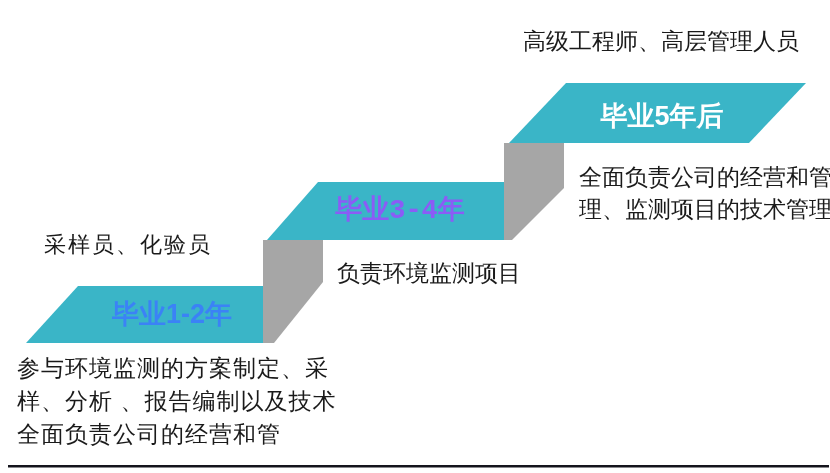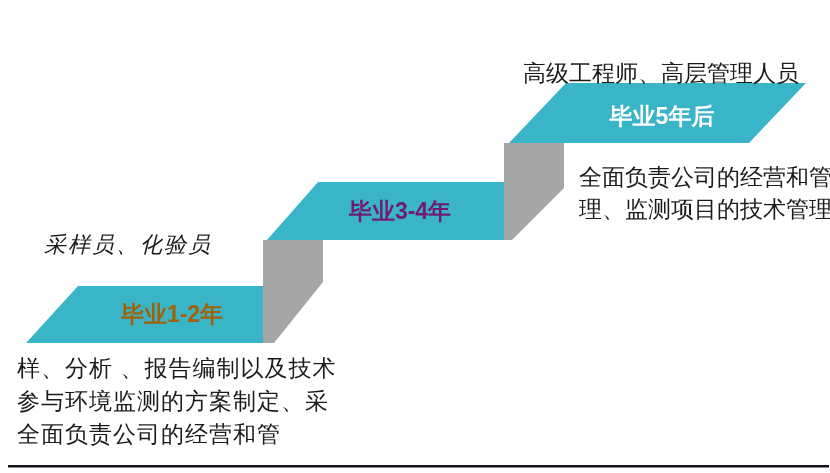--- a/index.html
+++ b/index.html
@@ -27,21 +27,21 @@
     font-size: 22px;
     color: #1a1a1a;
     white-space: nowrap;
     line-height: 26px;
   }
   .role-1 { left: 44px;  top: 232px; letter-spacing: 2px; }
   .role-2 { left: 275px; top: 132px; }
   .role-3 { left: 523px; top: 28px; font-size: 23px; }
   .step-label {
     position: absolute;
-    font-size: 23px;
+    font-size: 27px;
     font-weight: 700;
     color: #ffffff;
     text-align: center;
     white-space: nowrap;
     line-height: 28px;
   }
   .step-label-1 { left: 72px;  top: 300px; width: 200px; }
   .step-label-2 { left: 310px; top: 197px; width: 180px; }
   .step-label-3 { left: 562px; top: 102px; width: 200px; }
   .desc-block {
@@ -64,32 +64,33 @@
     <polygon points="26,343 78,286 318,286 266,343" fill="#3ab5c7"></polygon>
     <polygon points="267,240 318,182 558,182 507,240" fill="#3ab5c7"></polygon>
     <polygon points="509,143 566,83 806,83 749,143" fill="#3ab5c7"></polygon>
 
     <polygon points="263,240 323,240 323,282 274,343 263,343" fill="#a6a6a6"></polygon>
     <polygon points="504,143 564,143 564,188 512,240 504,240" fill="#a6a6a6"></polygon>
 
     <rect x="8" y="465" width="821" height="2.5" fill="#14141c"></rect>
   </svg>
 
-  <div class="role-label role-1" style="color: rgb(26, 26, 26); font-style: italic;">采样员、化验员</div>
-  <div class="step-label step-label-1" style="color: #a16207;">毕业1-2年</div>
+  <div class="role-label role-1" style="color: rgb(26, 26, 26);">采样员、化验员</div>
+  <div class="step-label step-label-1" style="color: #3b82f6;">毕业1-2年</div>
   <div class="desc-block desc-1" style="color: rgb(26, 26, 26);">
+    <div>参与环境监测的方案制定、采</div>
     <div>样、分析 、报告编制以及技术</div>
-    <div>参与环境监测的方案制定、采</div>
     <div>全面负责公司的经营和管</div>
   </div>
 
-  <div class="step-label step-label-2" style="color: #701a75;">毕业3-4年</div>
+  <div class="step-label step-label-2" style="color: #8b5cf6; font-family: Liberation Mono, monospace;">毕业3-4年</div>
   <div class="desc-block desc-2" style="color: rgb(26, 26, 26);">
+    <div>负责环境监测项目</div>
   </div>
 
-  <div class="role-label role-3" style="color: rgb(26, 26, 26); margin-top: 32px;">高级工程师、高层管理人员</div>
+  <div class="role-label role-3" style="color: rgb(26, 26, 26);">高级工程师、高层管理人员</div>
   <div class="step-label step-label-3" style="color: rgb(255, 255, 255);">毕业5年后</div>
   <div class="desc-block desc-3" style="color: rgb(26, 26, 26);">
     <div>全面负责公司的经营和管</div>
     <div>理、监测项目的技术管理</div>
   </div>
 
 </div>
 
 </body></html>

